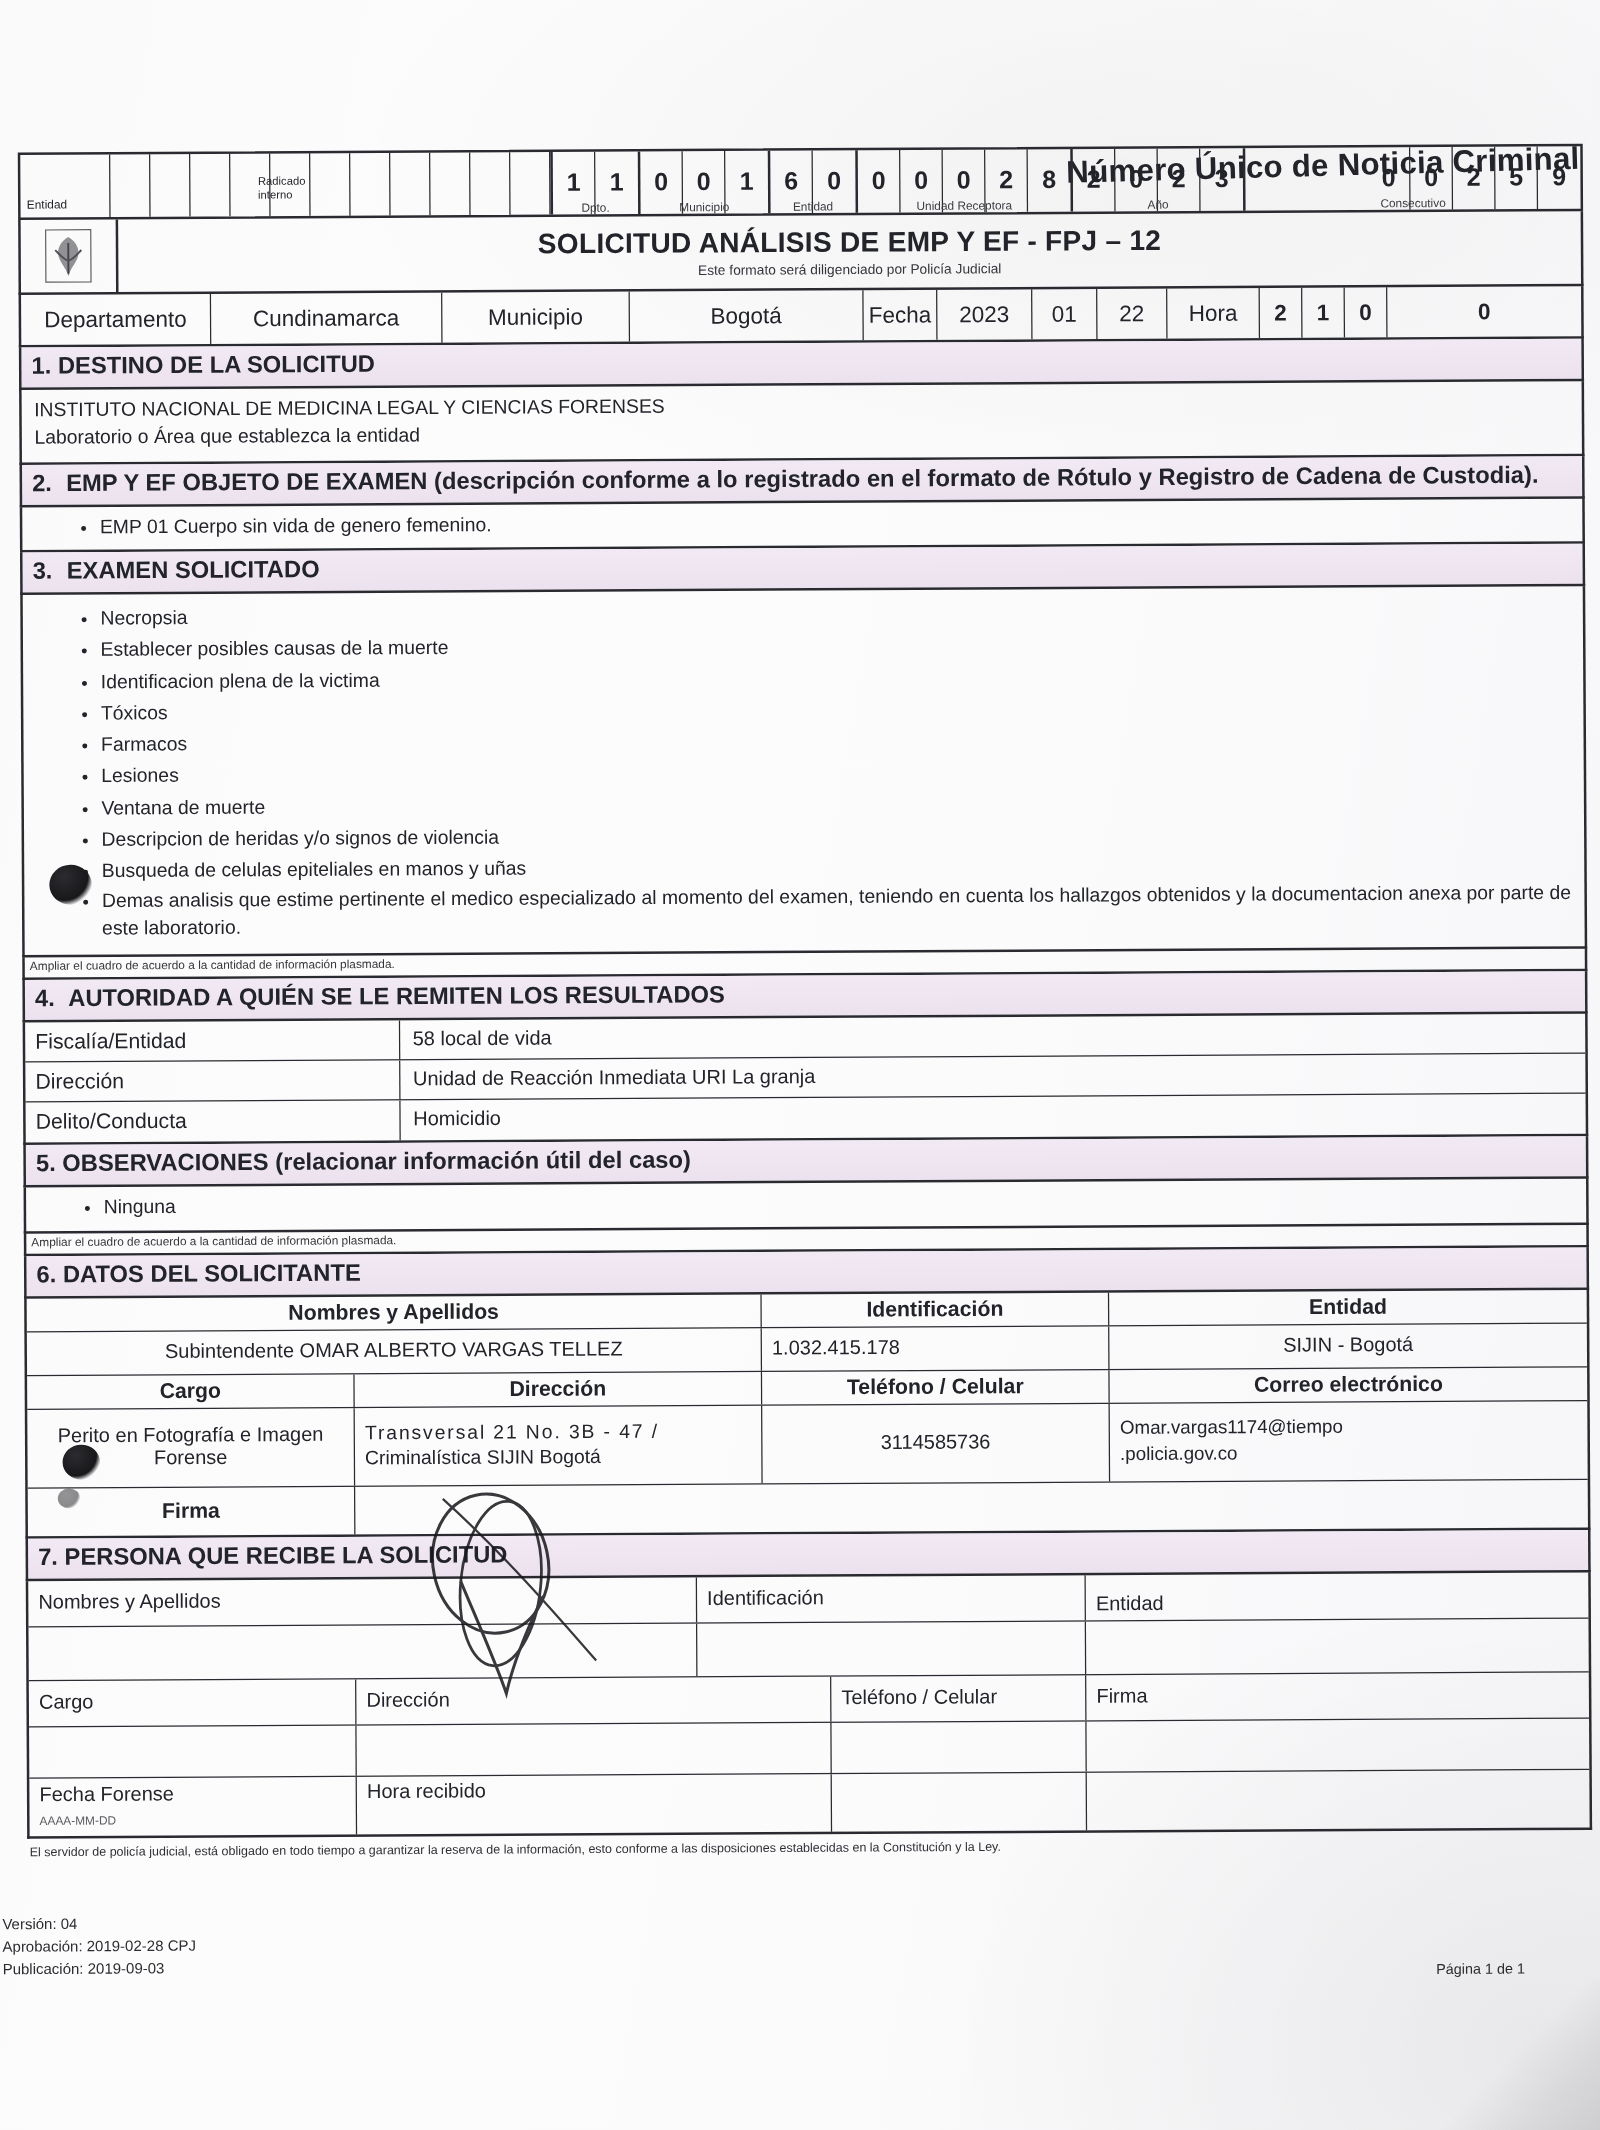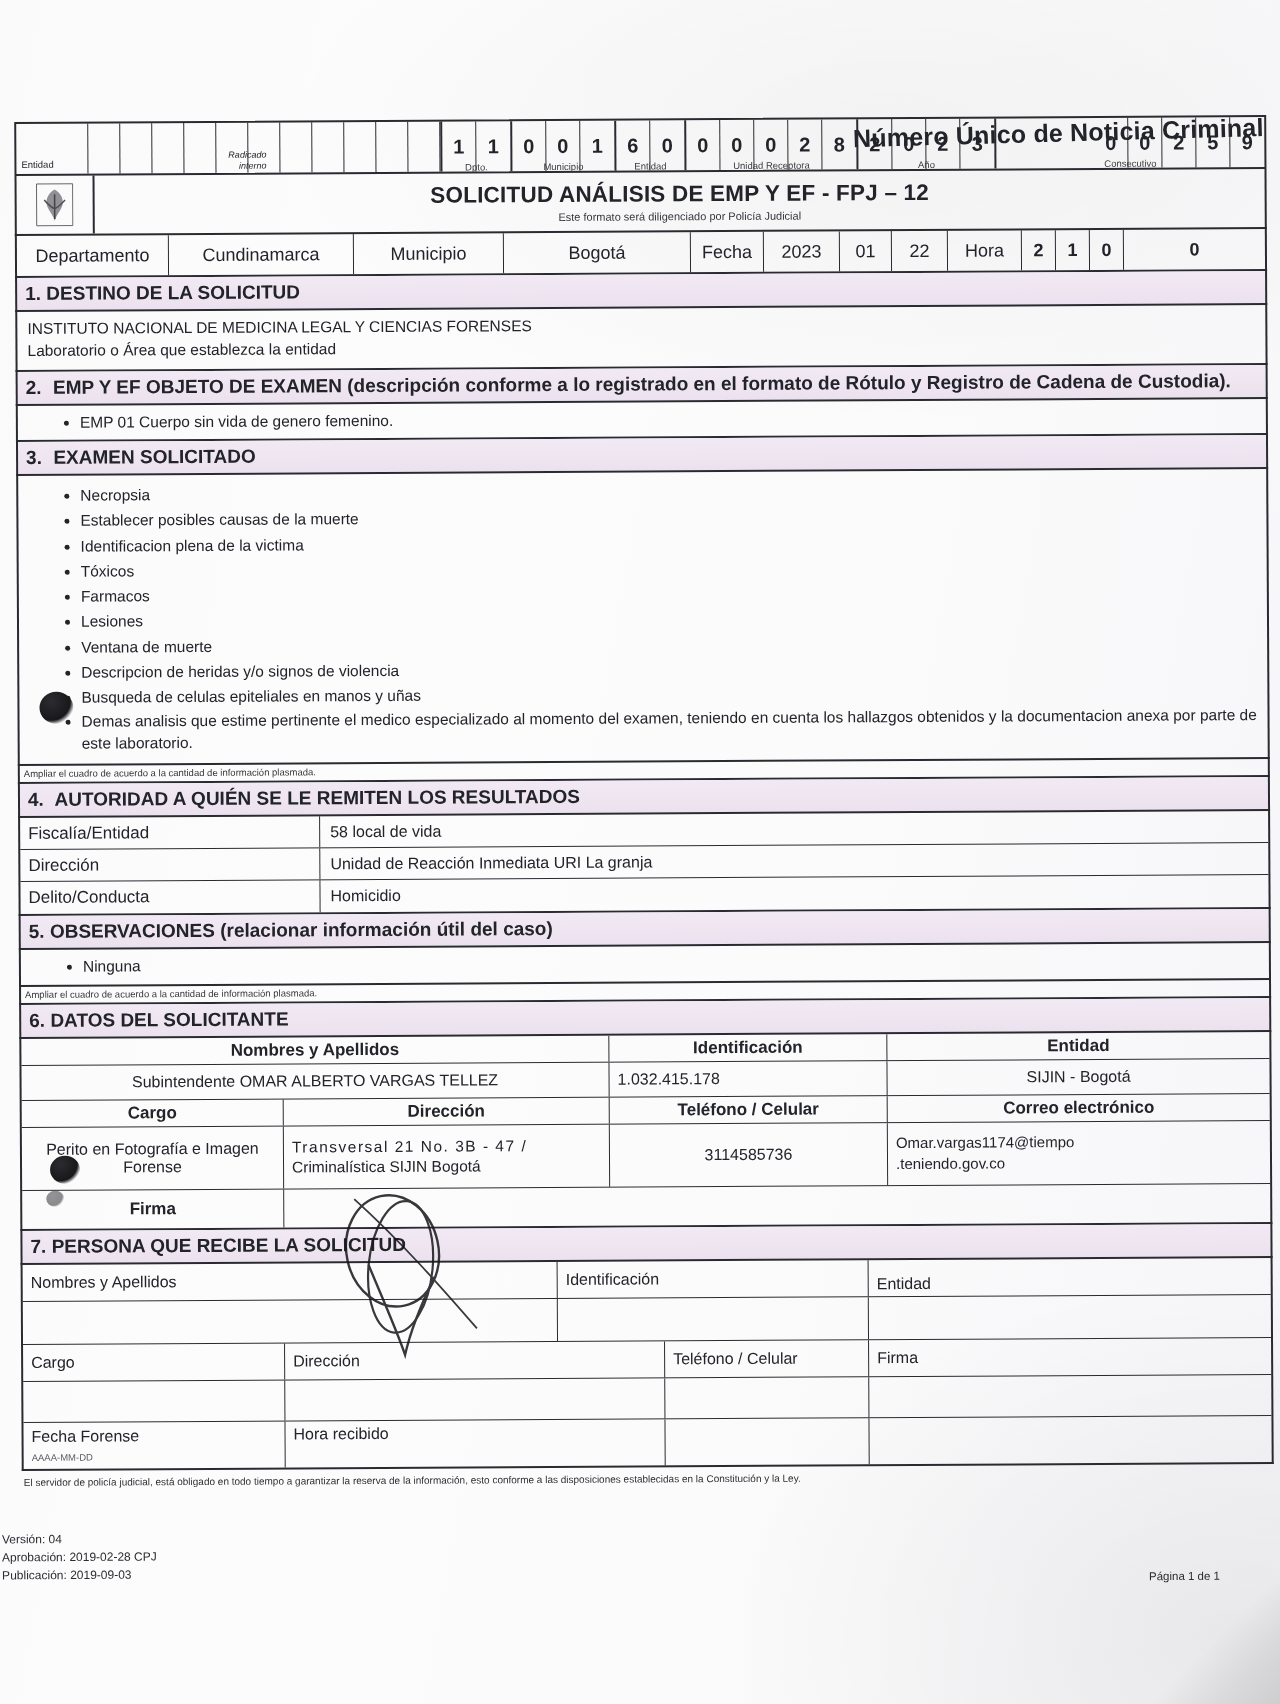--- a/index.html
+++ b/index.html
@@ -57,22 +57,22 @@
   .grpseg { position:relative; display:flex; border-right:2px solid #2a2b30; }
   .grpseg:last-child { border-right:none; }
 
   .left-head { display:flex; border-right:2px solid #2a2b30; }
   .ent-box {
     width:72px; position:relative; border-right:1.6px solid #2a2b30;
   }
   .ent-box span { position:absolute; bottom:4px; left:5px; font-size:9.5px; }
   .rad-box { position:relative; display:flex; }
   .rad-label {
-    position:absolute; bottom:2px; left:118px;
-    font-size:9px; line-height:1.15; text-align:right; width:60px;font-style:italic;
+    position:absolute; bottom:12px; left:118px;
+    font-size:9px; line-height:1.15; text-align:left; width:60px;
   }
 
   
   .title-band {
     display:flex; align-items:stretch;
     border:2px solid #2a2b30; border-top:none;
     height:60px;
   }
   .logo-cell {
     width:78px; border-right:2px solid #2a2b30;
@@ -258,21 +258,21 @@
       <div class="doc-title">SOLICITUD ANÁLISIS DE EMP Y EF - FPJ – 12</div>
       <div class="doc-sub">Este formato será diligenciado por Policía Judicial</div>
     </div>
   </div>
 
   <div class="dept-row">
     <div class="c c-lbl" style="width:152px">Departamento</div>
     <div class="c" style="width:185px">Cundinamarca</div>
     <div class="c c-lbl" style="width:150px">Municipio</div>
     <div class="c" style="width:187px">Bogotá</div>
-    <div class="c c-lbl" style="width:73px">Fecha</div>
+    <div class="c c-lbl" style="width:59px">Fecha</div>
     <div class="c" style="width:76px">2023</div>
     <div class="c" style="width:52px">01</div>
     <div class="c" style="width:56px">22</div>
     <div class="c c-lbl" style="width:74px">Hora</div>
     <div class="c hcell">2</div>
     <div class="c hcell">1</div>
     <div class="c hcell">0</div>
     <div class="c hcell" style="flex:1">0</div>
   </div>
 
@@ -362,21 +362,21 @@
       <div class="pc" style="width:326px;height:62px">
         <span class="addr">
           <span class="l1">Transversal  21   No.   3B   -   47   /</span>
           <span>Criminalística SIJIN Bogotá</span>
         </span>
       </div>
       <div class="pc center" style="width:278px;height:62px">3114585736</div>
       <div class="pc" style="flex:1;height:62px">
         <span class="email">
           <span>Omar.vargas1174@tiempo</span><br>
-          <span>.teniendo.gov.co</span>
+          <span>.policia.gov.co</span>
         </span>
       </div>
     </div>
     <div class="prow">
       <div class="pc hdr" style="width:262px;height:38px">Firma</div>
       <div class="pc" style="flex:1;height:38px"></div>
     </div>
   </div>
 
   <div class="sec-head">7. PERSONA QUE RECIBE LA SOLICITUD</div>

